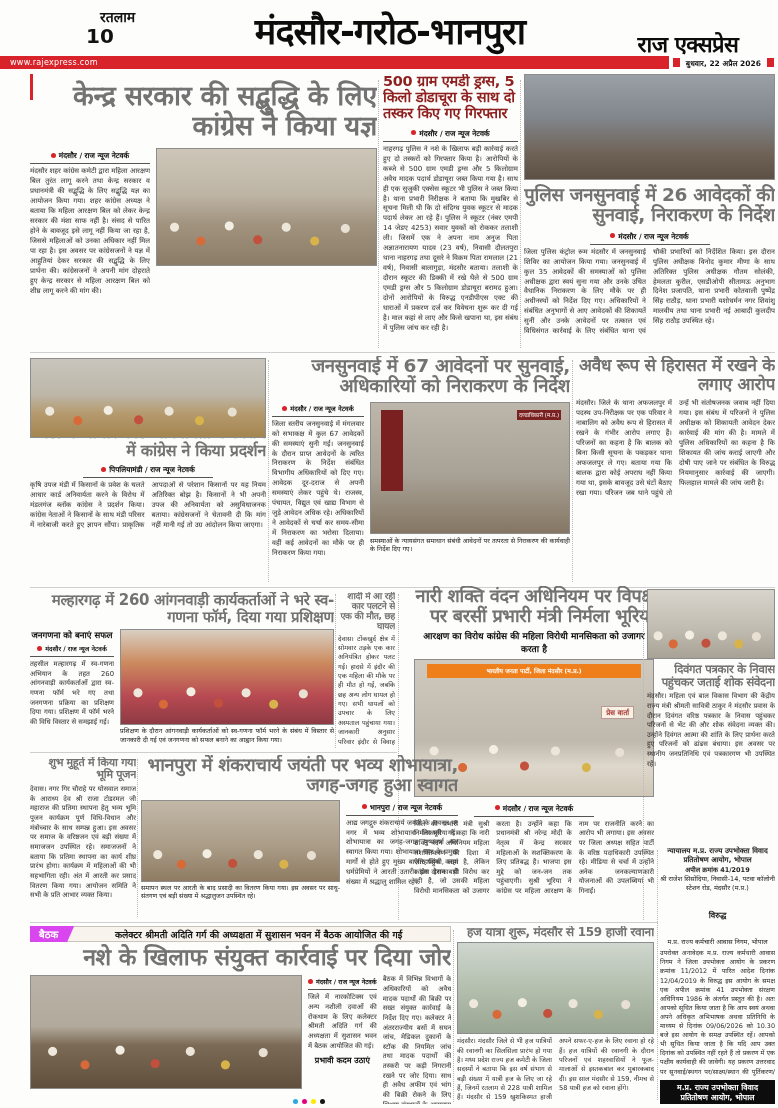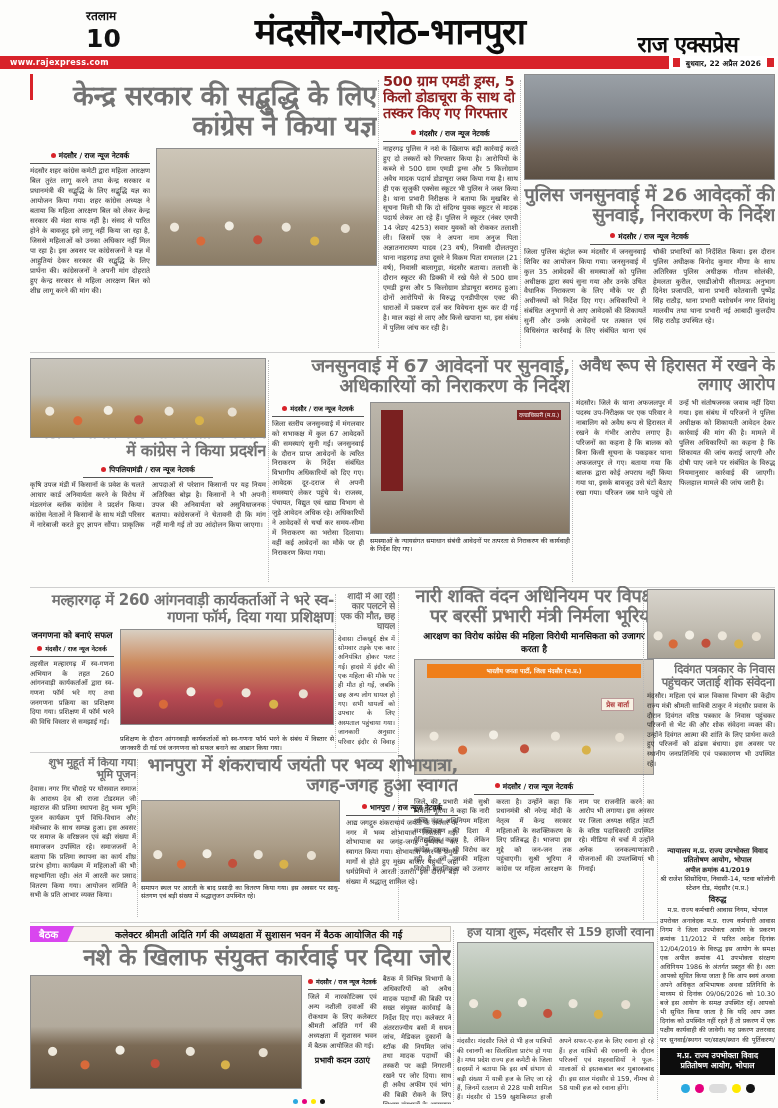--- a/index.html
+++ b/index.html
@@ -1,28 +1,28 @@
 <!DOCTYPE html>
 <html lang="hi"><head>
 <meta charset="utf-8">
 <style>
   *{margin:0;padding:0;box-sizing:border-box}
   html,body{background:#9a9a9a}
   .page{position:relative;width:778px;height:1108px;margin:0 auto;background:#fdfdfb;
         font-family:"DejaVu Sans",sans-serif;color:#222;overflow:hidden}
   
-  .hdr-city{position:absolute;left:86px;top:10px;font-weight:bold;font-size:12px;color:#111;line-height:1.1}
-  .hdr-pageno{position:absolute;left:86px;top:24px;font-weight:bold;font-size:25px;color:#111}
+  .hdr-city{position:absolute;left:100px;top:10px;font-weight:bold;font-size:14px;color:#111;line-height:1.1}
+  .hdr-pageno{position:absolute;left:86px;top:24px;font-weight:bold;font-size:20px;color:#111}
   .masthead{position:absolute;left:180px;top:6px;width:420px;text-align:center;
             font-weight:bold;font-size:36px;letter-spacing:-1px;color:#0c0c0c}
   .brand{position:absolute;left:612px;top:28px;width:152px;text-align:center;
          font-weight:bold;font-size:22px;color:#0c0c0c;letter-spacing:-0.5px}
   .redbar{position:absolute;left:0;top:56px;width:778px;height:13px;background:#d8232a;
           display:flex;align-items:center}
-  .redbar .url{color:#fff;font-weight:bold;font-size:8px;padding-left:10px;letter-spacing:.3px}
+  .redbar .url{color:#fff;font-weight:normal;font-size:8px;padding-left:10px;letter-spacing:.3px}
   .redbar .sp{flex:1}
   .datebox{background:#fff;height:13px;display:flex;align-items:center;gap:6px;padding:0 4px}
   .datebox .sq{width:7px;height:9px;background:#d8232a}
   .datebox .dt{font-size:7.5px;font-weight:bold;color:#111;white-space:nowrap}
   
   .art{position:absolute;overflow:hidden}
   .hl{font-weight:bold;color:#737373;text-align:right;line-height:1.1;letter-spacing:-0.3px}
   .bd{font-size:7px;line-height:1.42;text-align:justify;color:#2d2d2d;overflow:hidden}
   .cap{font-size:6.4px;line-height:1.35;text-align:justify;color:#1d1d1d}
   .sub{font-weight:bold;text-align:center;color:#101010}
@@ -195,34 +195,34 @@
       <div style="width:84px;flex:0 0 auto">
         <div class="sub" style="font-size:8.5px">जनगणना को बनाएं सफल</div>
         <div class="byline" style="margin-top:2px">
           <span class="dot"></span>
           <span style="font-size:6.4px">मंदसौर / राज न्यूज नेटवर्क</span>
         </div>
         <div class="bd" style="font-size:6.8px;height:80px">तहसील मल्हारगढ़ में स्व-गणना अभियान के तहत 260 आंगनवाड़ी कार्यकर्ताओं द्वारा स्व-गणना फॉर्म भरे गए तथा जनगणना प्रक्रिया का प्रशिक्षण दिया गया। प्रशिक्षण में फॉर्म भरने की विधि विस्तार से समझाई गई।</div>
       </div>
       <div style="flex:1">
         <div class="ph ph-angan crowd" style="height:96px"></div>
-        <div class="cap" style="margin-top:10px">प्रशिक्षण के दौरान आंगनवाड़ी कार्यकर्ताओं को स्व-गणना फॉर्म भरने के संबंध में विस्तार से जानकारी दी गई एवं जनगणना को सफल बनाने का आह्वान किया गया।</div>
+        <div class="cap" style="margin-top:2px">प्रशिक्षण के दौरान आंगनवाड़ी कार्यकर्ताओं को स्व-गणना फॉर्म भरने के संबंध में विस्तार से जानकारी दी गई एवं जनगणना को सफल बनाने का आह्वान किया गया।</div>
       </div>
     </div>
   </div>
 
   <div class="art" style="left:338px;top:592px;width:57px;height:158px">
     <div class="hl" style="font-size:9px">शादी में आ रही कार पलटने से एक की मौत, छह घायल</div>
     <div class="bd" style="font-size:6.6px;height:112px;margin-top:3px">देवास। टोंकखुर्द क्षेत्र में सोमवार तड़के एक कार अनियंत्रित होकर पलट गई। हादसे में इंदौर की एक महिला की मौके पर ही मौत हो गई, जबकि छह अन्य लोग घायल हो गए। सभी घायलों को उपचार के लिए अस्पताल पहुंचाया गया। जानकारी अनुसार परिवार इंदौर से विवाह समारोह में शामिल होने जा रहा था। हादसा रोड स्थित बारखेड़ा के पास सुबह 4:30 बजे हुआ। मृतका की पहचान इंदौर निवासी के रूप में हुई। पुलिस ने मर्ग कायम कर जांच शुरू कर दी है।</div>
   </div>
 
   <div class="art" style="left:414px;top:586px;width:240px;height:338px">
     <div class="hl" style="font-size:18px">नारी शक्ति वंदन अधिनियम पर विपक्ष पर बरसीं प्रभारी मंत्री निर्मला भूरिया</div>
     <div class="sub" style="font-size:9px;margin-top:3px">आरक्षण का विरोध कांग्रेस की महिला विरोधी मानसिकता को उजागर करता है</div>
-    <div class="ph ph-nirmala crowd" style="height:116px;margin-top:4px">
+    <div class="ph ph-nirmala crowd" style="height:138px;margin-top:4px">
       <div class="band-saffron">भारतीय जनता पार्टी, जिला मंदसौर (म.प्र.)</div>
       <div class="band-press">प्रेस वार्ता</div>
     </div>
     <div class="byline" style="width:120px;margin:4px auto 3px">
       <span class="dot"></span>
       <span>मंदसौर / राज न्यूज नेटवर्क</span>
     </div>
     <div class="bd c3" style="font-size:6.8px;height:96px">जिले की प्रभारी मंत्री सुश्री निर्मला भूरिया ने कहा कि नारी शक्ति वंदन अधिनियम महिला सशक्तिकरण की दिशा में ऐतिहासिक कदम है, लेकिन कांग्रेस इसका भी विरोध कर रही है, जो उसकी महिला विरोधी मानसिकता को उजागर करता है। उन्होंने कहा कि प्रधानमंत्री श्री नरेन्द्र मोदी के नेतृत्व में केन्द्र सरकार महिलाओं के सशक्तिकरण के लिए प्रतिबद्ध है। भाजपा इस मुद्दे को जन-जन तक पहुंचाएगी। सुश्री भूरिया ने कांग्रेस पर महिला आरक्षण के नाम पर राजनीति करने का आरोप भी लगाया। इस अवसर पर जिला अध्यक्ष सहित पार्टी के वरिष्ठ पदाधिकारी उपस्थित रहे। मीडिया से चर्चा में उन्होंने अनेक जनकल्याणकारी योजनाओं की उपलब्धियां भी गिनाईं।</div>
   </div>
 
@@ -285,21 +285,21 @@
   <div class="art" style="left:457px;top:926px;width:197px;height:178px">
     <div class="hl" style="font-size:12px">हज यात्रा शुरू, मंदसौर से 159 हाजी रवाना</div>
     <div class="ph ph-haj crowd" style="height:92px;margin-top:3px"></div>
     <div class="bd c2" style="font-size:6.6px;height:68px;margin-top:3px">मंदसौर। मंदसौर जिले से भी हज यात्रियों की रवानगी का सिलसिला प्रारंभ हो गया है। मध्य प्रदेश राज्य हज कमेटी के जिला सदस्यों ने बताया कि इस वर्ष संभाग से बड़ी संख्या में यात्री हज के लिए जा रहे हैं, जिनमें रतलाम से 228 यात्री शामिल हैं। मंदसौर से 159 खुशकिस्मत हाजी अपने सफर-ए-हज के लिए रवाना हो रहे हैं। हज यात्रियों की रवानगी के दौरान परिजनों एवं शहरवासियों ने फूल-मालाओं से इस्तकबाल कर मुबारकबाद दी। इस साल मंदसौर से 159, नीमच से 58 यात्री हज को रवाना होंगे।</div>
   </div>
 
   <div class="art notice" style="left:660px;top:846px;width:115px;height:258px">
     <div class="nh">न्यायालय म.प्र. राज्य उपभोक्ता विवाद प्रतितोषण आयोग, भोपाल</div>
     <div class="nc" style="font-weight:bold;margin-top:1px">अपील क्रमांक 41/2019</div>
     <div class="nc">श्री राजेश सिसोदिया, निवासी-14, पटवा कॉलोनी स्टेशन रोड, मंदसौर (म.प्र.)</div>
-    <div class="nc" style="font-weight:bold;font-size:8px;margin:1px 0">विरुद्ध</div>
+    <div class="nc" style="font-weight:bold;font-size:8px;margin:17px 0">विरुद्ध</div>
     <div class="nc">म.प्र. राज्य कर्मचारी आवास निगम, भोपाल</div>
     <div class="bd" style="font-size:6.4px;height:128px;margin-top:2px">उपरोक्त अनावेदक म.प्र. राज्य कर्मचारी आवास निगम ने जिला उपभोक्ता आयोग के प्रकरण क्रमांक 11/2012 में पारित आदेश दिनांक 12/04/2019 के विरुद्ध इस आयोग के समक्ष एक अपील क्रमांक 41 उपभोक्ता संरक्षण अधिनियम 1986 के अंतर्गत प्रस्तुत की है। अतः आपको सूचित किया जाता है कि आप स्वयं अथवा अपने अधिकृत अभिभाषक अथवा प्रतिनिधि के माध्यम से दिनांक 09/06/2026 को 10.30 बजे इस आयोग के समक्ष उपस्थित रहें। आपको भी सूचित किया जाता है कि यदि आप उक्त दिनांक को उपस्थित नहीं रहते हैं तो प्रकरण में एक पक्षीय कार्यवाही की जावेगी। यह प्रकरण उत्तरवाद पर सुनवाई/स्थगन पर/साक्ष्य/स्थान की पूर्तिकरण/अंतिम सुनवाई के लिये नियत है।</div>
     <div class="nbox">म.प्र. राज्य उपभोक्ता विवाद प्रतितोषण आयोग, भोपाल</div>
     <div class="dots">
       <span class="d d-c"></span>
       <span class="d d-m"></span>
       <span class="d d-g"></span>
       <span class="d d-y"></span>
       <span class="d d-k"></span>
     </div>

